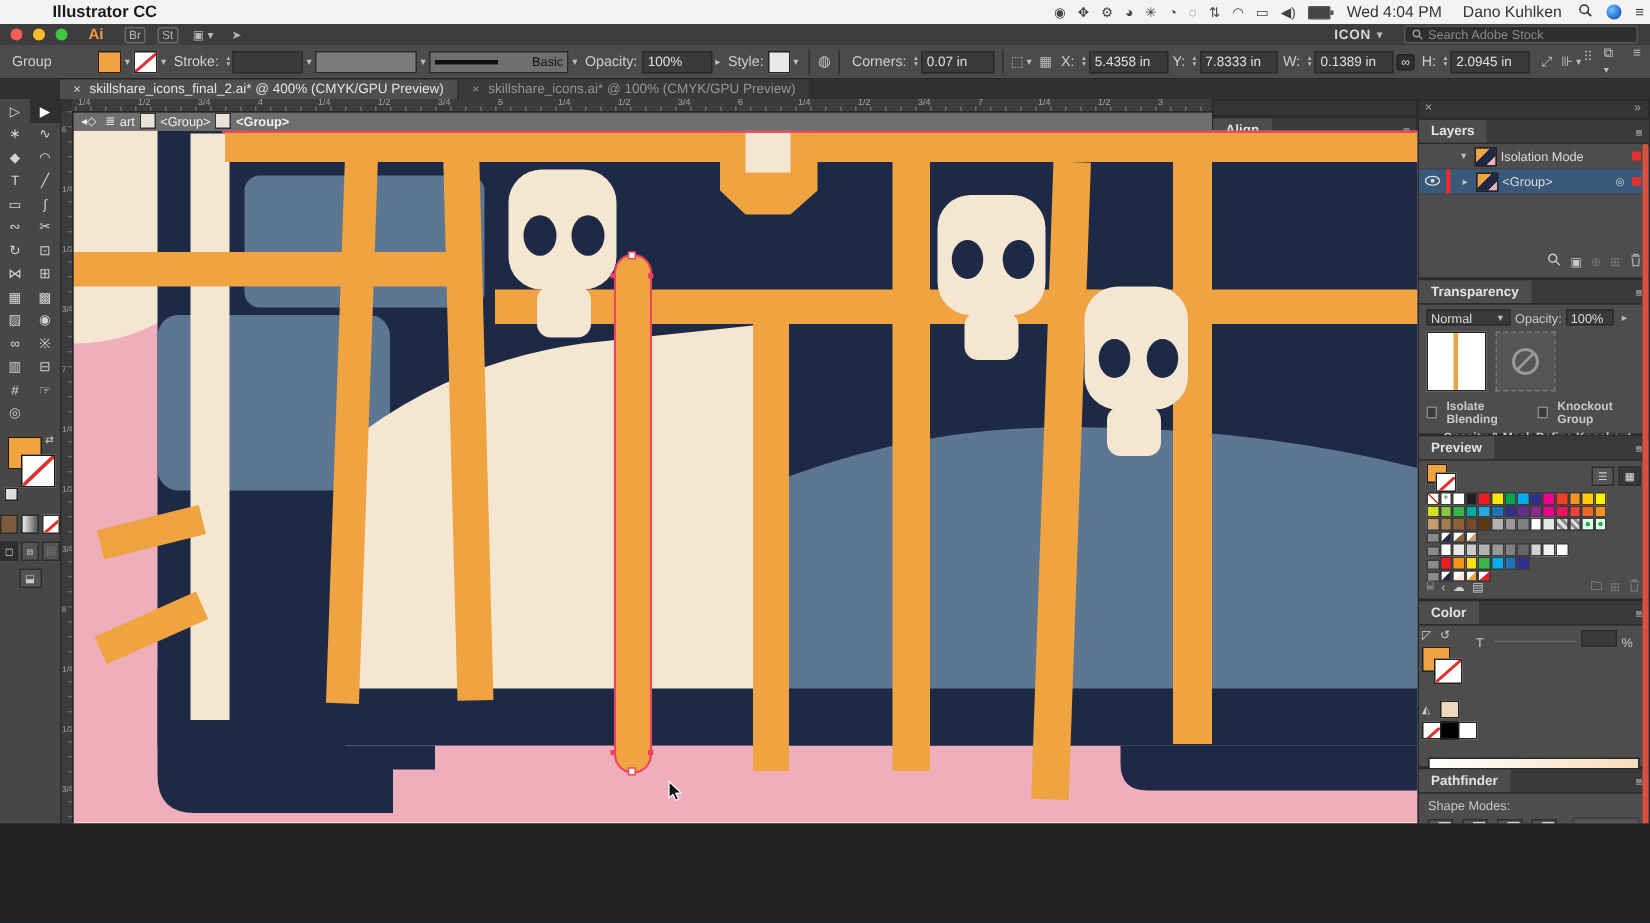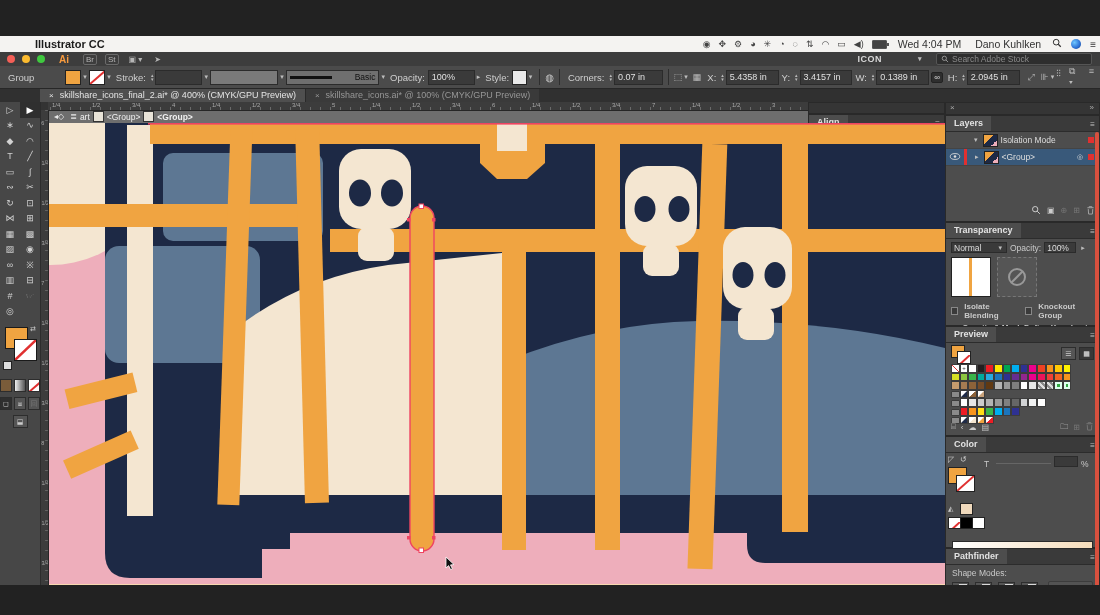--- a/index.html
+++ b/index.html
@@ -1,33 +1,33 @@
 <!DOCTYPE html>
 <html><head>
 <meta charset="utf-8">
 <style>
   html,body{margin:0;padding:0;background:#222;}
   #root{position:relative;width:1100px;height:549px;overflow:hidden;font-family:"Liberation Sans",sans-serif;
-        background:#3f3f3f;margin-top:36px;-webkit-font-smoothing:antialiased;}
+        background:#3f3f3f;-webkit-font-smoothing:antialiased;}
   .abs{position:absolute;}
   
   #menubar{left:0;top:0;width:1100px;height:16px;background:#f4f3f1;color:#1a1a1a;font-size:11px;
            display:flex;align-items:center;z-index:60;}
   #menubar .mi{margin:0 9px;white-space:nowrap;}
   #menubar .app{font-weight:bold;}
   #menubar .apple{margin:0 12px 0 14px;font-size:11px;}
   #mb-right{margin-left:auto;display:flex;align-items:center;color:#333;}
   #mb-right .gl{margin:0 4px;font-size:9px;color:#444;}
   #mb-right .txt{margin:0 7px;font-size:10.5px;}
   
   #titlebar{left:0;top:16px;width:1100px;height:14px;background:#3d3d3d;z-index:59;display:flex;align-items:center;}
   .tl{width:8px;height:8px;border-radius:50%;margin-left:7px;}
   #ai-logo{color:#f79a3e;font-weight:bold;font-size:10px;margin:0 10px 0 14px;}
   .tb-ic{color:#b5b5b5;font-size:8px;border:1px solid #6a6a6a;border-radius:2px;padding:0 2px;margin:0 4px;height:9px;line-height:9px;}
-  #workspace{margin-left:auto;color:#d8d8d8;font-size:9px;font-weight:bold;letter-spacing:.5px;display:flex;align-items:center;gap:32px;}
+  #workspace{margin-left:auto;color:#d8d8d8;font-size:9px;font-weight:bold;letter-spacing:.5px;display:flex;align-items:center;}
   #stock-search{width:150px;height:10px;background:#2e2e2e;border:1px solid #555;border-radius:2px;margin:0 8px 0 12px;
                 color:#8a8a8a;font-size:8.5px;display:flex;align-items:center;padding-left:4px;}
   
   #controlbar{left:0;top:30px;width:1100px;height:22px;background:#4b4b4b;border-bottom:1px solid #272727;z-index:58;
               display:flex;align-items:center;font-size:9.5px;color:#cfcfcf;}
   .cb-lbl{margin:0 3px;white-space:nowrap;}
   .cb-fld{background:#3a3a3a;border:1px solid #2b2b2b;height:13px;color:#e0e0e0;display:flex;align-items:center;
           padding:0 3px;font-size:9px;}
   .cb-sw{width:15px;height:13px;border:1px solid #222;}
   .chev{color:#bdbdbd;font-size:7px;margin:0 2px;}
@@ -196,21 +196,21 @@
     <span class="stepper">
         <span>▴</span>
         <span>▾</span>
       </span>
     <span class="cb-fld" style="width:46px;">5.4358 in</span>
     <span class="cb-lbl">Y:</span>
     <span class="stepper">
         <span>▴</span>
         <span>▾</span>
       </span>
-    <span class="cb-fld" style="width:46px;">3.4157 in</span>
+    <span class="cb-fld" style="width:46px;">7.8333 in</span>
     <span class="cb-lbl">W:</span>
     <span class="stepper">
         <span>▴</span>
         <span>▾</span>
       </span>
     <span class="cb-fld" style="width:46px;">0.1389 in</span>
     <span style="background:#2e2e2e;border:1px solid #222;border-radius:2px;color:#ddd;font-size:8px;padding:0 2px;margin:0 2px;">∞</span>
     <span class="cb-lbl">H:</span>
     <span class="stepper">
         <span>▴</span>

